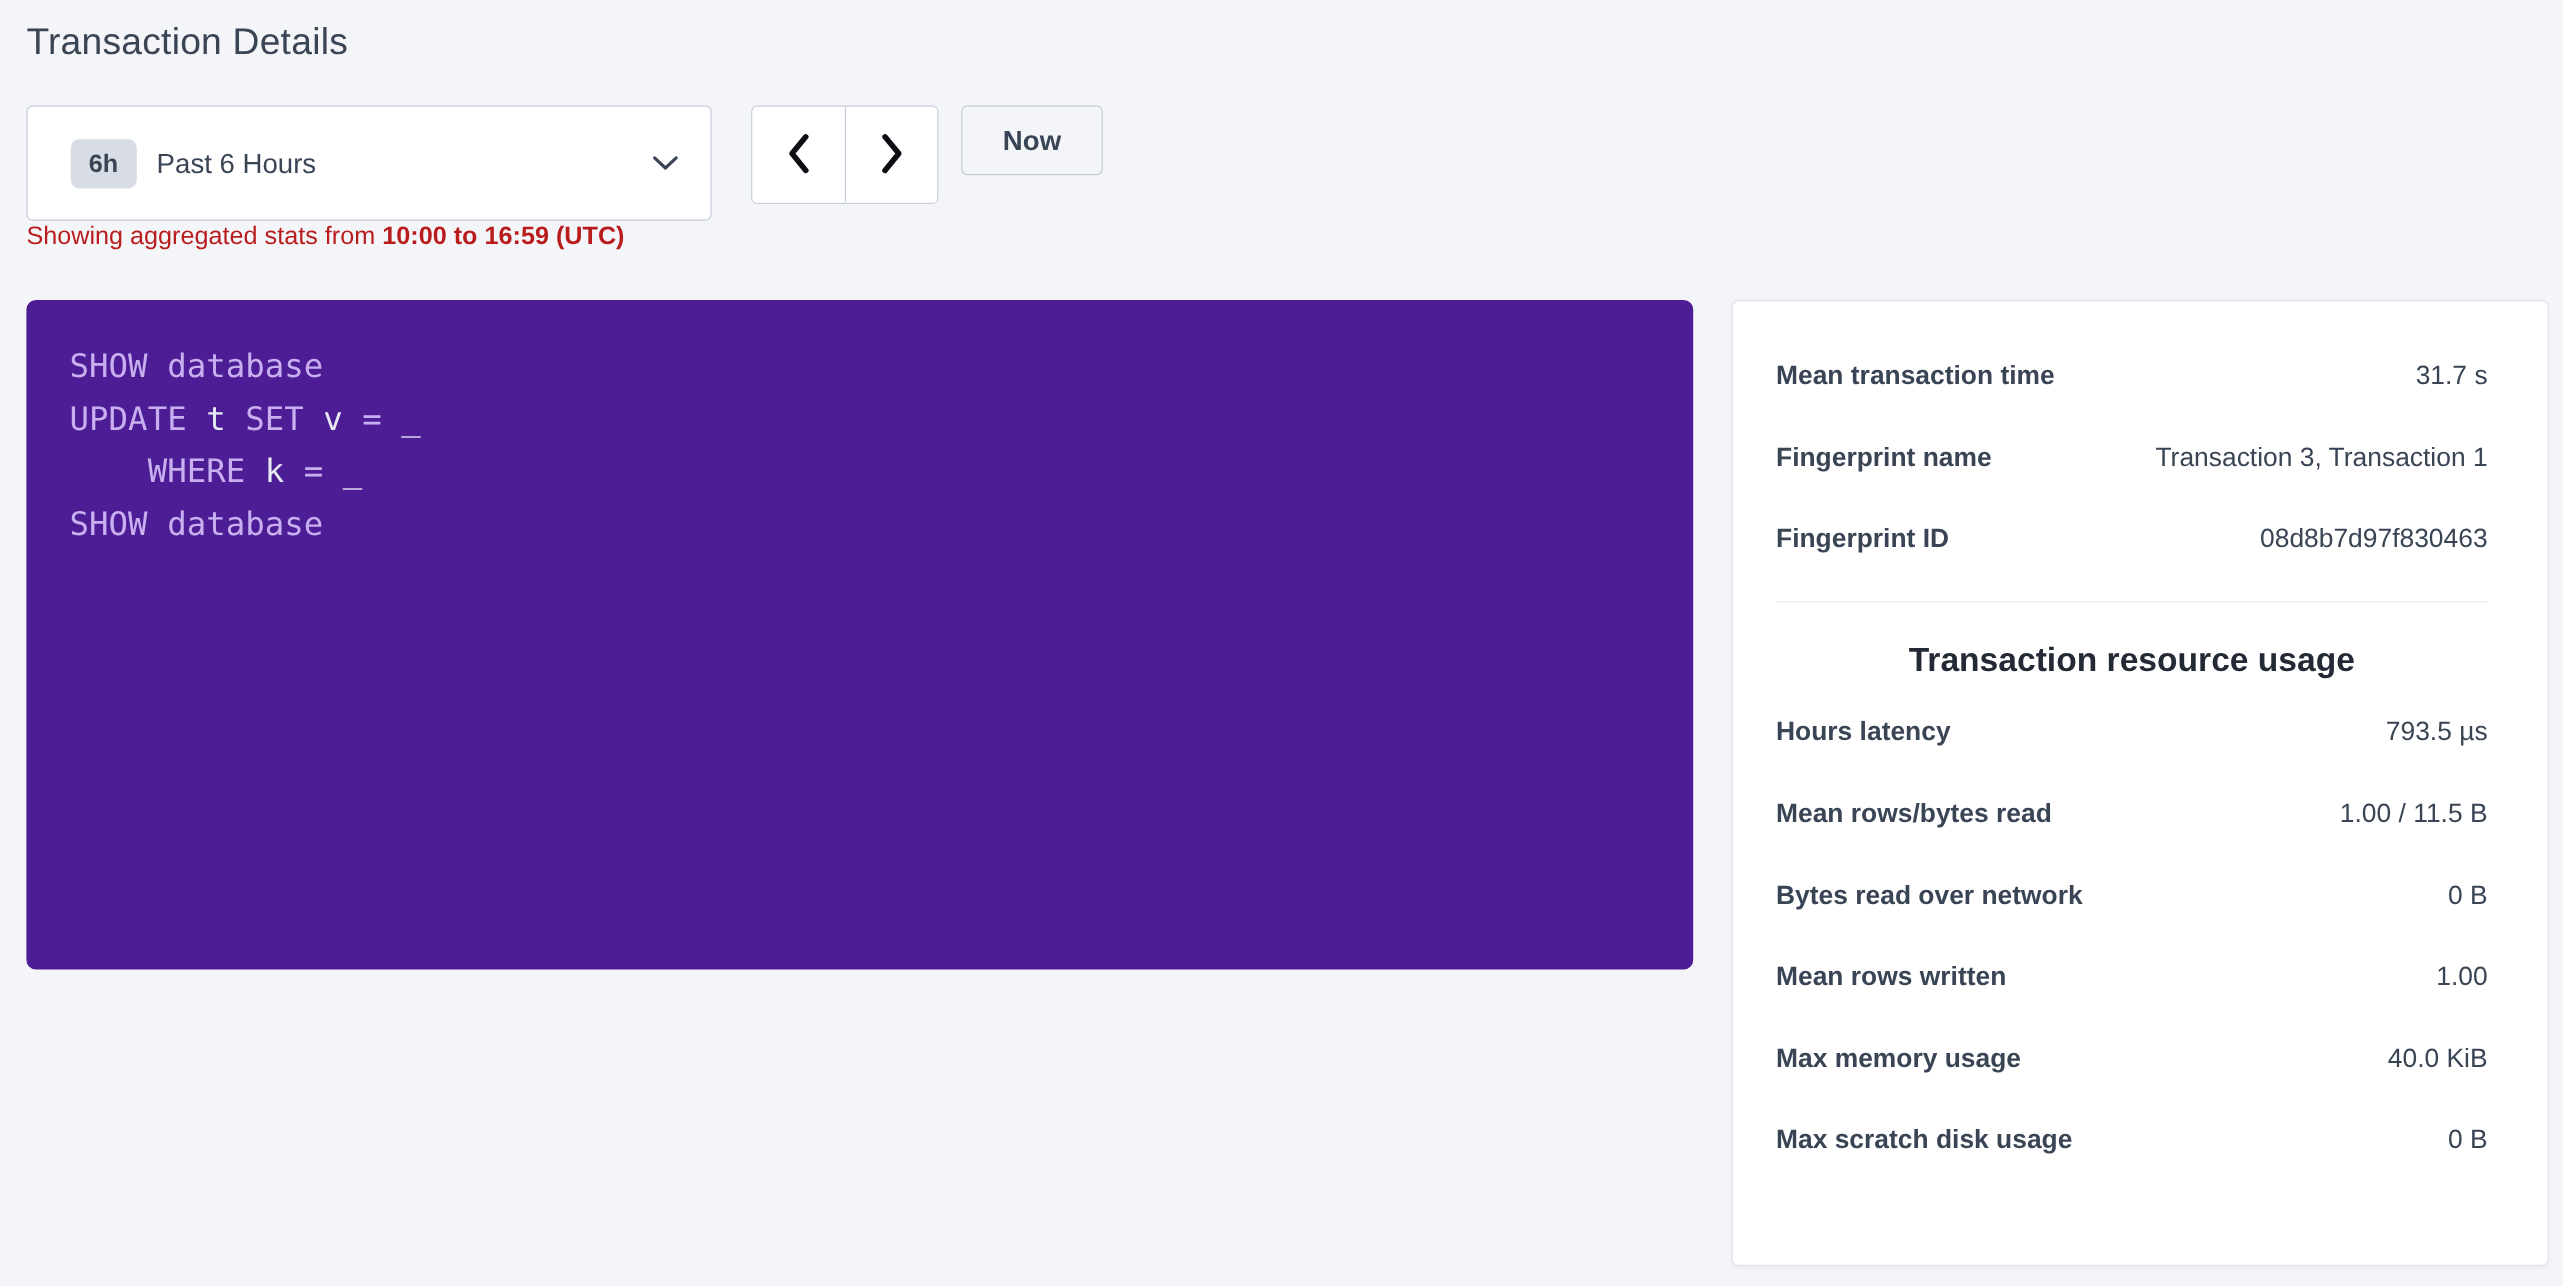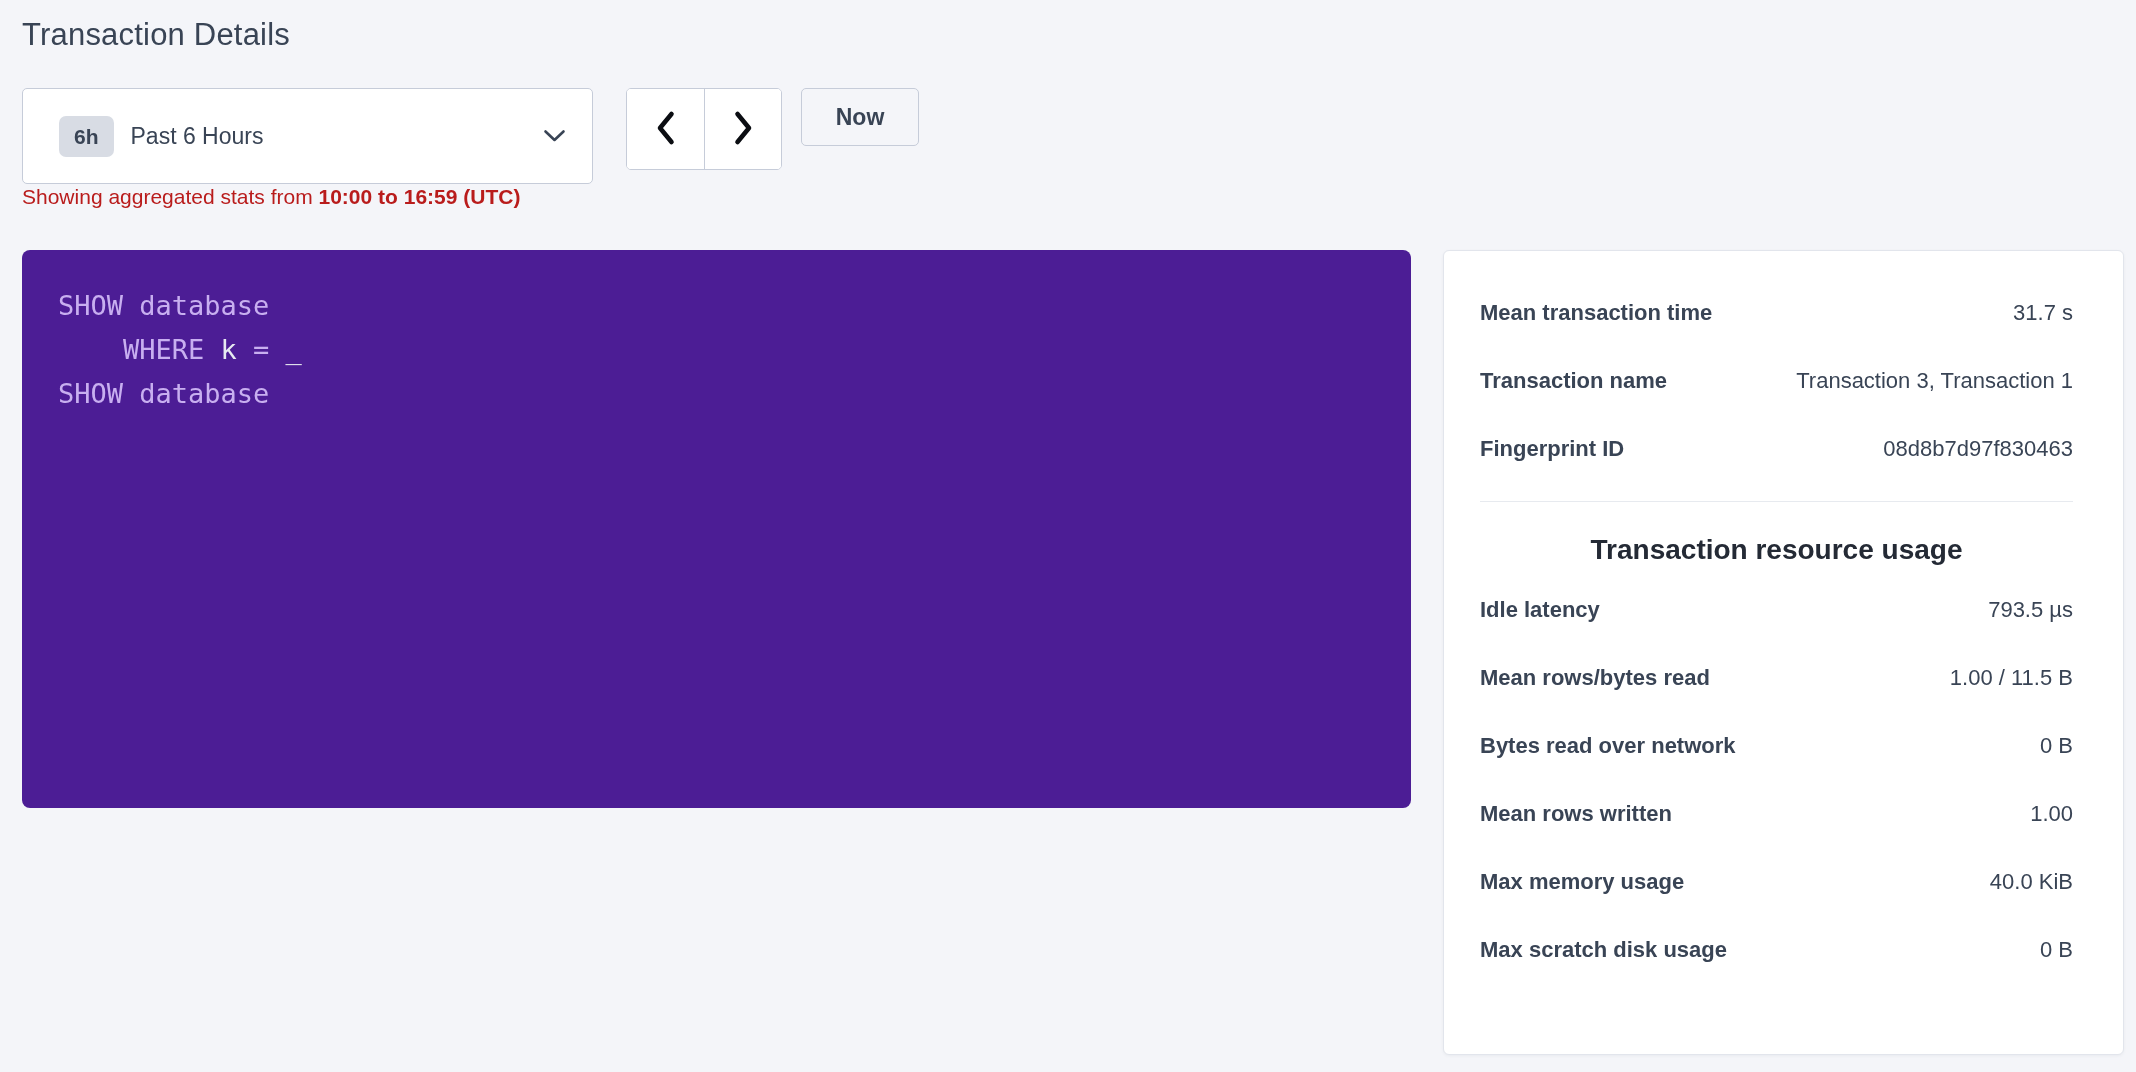--- a/index.html
+++ b/index.html
@@ -149,45 +149,46 @@
 
   <div class="subtitle">
     <span>Showing aggregated stats from </span><b>10:00 to 16:59 (UTC)</b>
   </div>
 
   <div class="main">
 
     <div class="sql-box">
       <div>
           <div class="sql-line"><span class="tok-keyword">SHOW database</span></div>
+          <div class="sql-line"><span class="tok-keyword">UPDATE</span><span class="tok-ident"> t </span><span class="tok-keyword">SET</span><span class="tok-ident"> v </span><span class="tok-keyword">=</span><span class="tok-ident"> _</span></div>
           <div class="sql-line"><span class="tok-whitespace">    </span><span class="tok-keyword">WHERE</span><span class="tok-ident"> k </span><span class="tok-keyword">=</span><span class="tok-ident"> _</span></div>
           <div class="sql-line"><span class="tok-keyword">SHOW database</span></div>
         </div>
     </div>
 
     <div class="summary-card">
       <div>
           <div class="stat-row">
             <span class="stat-label">Mean transaction time</span>
             <span class="stat-value">31.7 s</span>
           </div>
           <div class="stat-row">
-            <span class="stat-label">Transaction name</span>
+            <span class="stat-label">Fingerprint name</span>
             <span class="stat-value">Transaction 3, Transaction 1</span>
           </div>
           <div class="stat-row">
             <span class="stat-label">Fingerprint ID</span>
             <span class="stat-value">08d8b7d97f830463</span>
           </div>
         </div>
       <hr class="card-divider">
       <h2 class="resource-heading">Transaction resource usage</h2>
       <div>
           <div class="stat-row">
-            <span class="stat-label">Idle latency</span>
+            <span class="stat-label">Hours latency</span>
             <span class="stat-value">793.5 µs</span>
           </div>
           <div class="stat-row">
             <span class="stat-label">Mean rows/bytes read</span>
             <span class="stat-value">1.00 / 11.5 B</span>
           </div>
           <div class="stat-row">
             <span class="stat-label">Bytes read over network</span>
             <span class="stat-value">0 B</span>
           </div>

